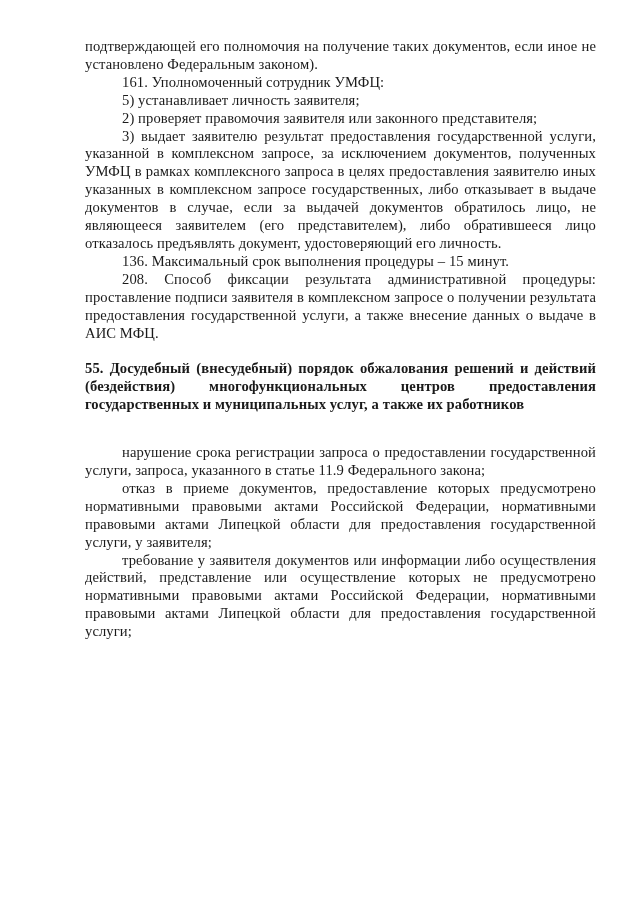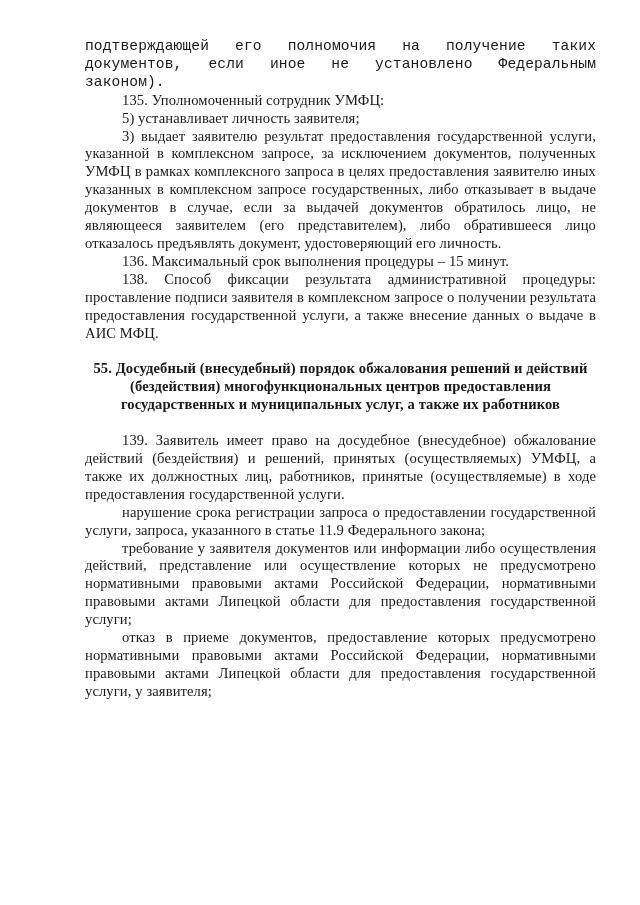--- a/index.html
+++ b/index.html
@@ -26,39 +26,37 @@
     font-size: 14.6px;
     line-height: 17.9px;
     text-align: justify;
     letter-spacing: 0.1px;
   }
   .doc p.indent {
     text-indent: 37px;
   }
   .doc p.continuation {
     text-indent: 0;
-    font-family: Liberation Mono, monospace;
   }
   .doc p.heading {
     font-weight: bold;
-    text-align: center;
     text-indent: 0;
-    margin: 18px 0 18px 0;
+    margin: 18px 0 30px 0;
   }
 </style>
 </head>
 <body>
 
 <div class="page">
   <div class="doc">
       <p class="continuation">подтверждающей его полномочия на получение таких документов, если иное не установлено Федеральным законом).</p>
-      <p class="indent">135. Уполномоченный сотрудник УМФЦ:</p>
+      <p class="indent">161. Уполномоченный сотрудник УМФЦ:</p>
       <p class="indent">5) устанавливает личность заявителя;</p>
+      <p class="indent">2) проверяет правомочия заявителя или законного представителя;</p>
       <p class="indent">3) выдает заявителю результат предоставления государственной услуги, указанной в комплексном запросе, за исключением документов, полученных УМФЦ в рамках комплексного запроса в целях предоставления заявителю иных указанных в комплексном запросе государственных, либо отказывает в выдаче документов в случае, если за выдачей документов обратилось лицо, не являющееся заявителем (его представителем), либо обратившееся лицо отказалось предъявлять документ, удостоверяющий его личность.</p>
       <p class="indent">136. Максимальный срок выполнения процедуры – 15 минут.</p>
-      <p class="indent">138. Способ фиксации результата административной процедуры: проставление подписи заявителя в комплексном запросе о получении результата предоставления государственной услуги, а также внесение данных о выдаче в АИС МФЦ.</p>
+      <p class="indent">208. Способ фиксации результата административной процедуры: проставление подписи заявителя в комплексном запросе о получении результата предоставления государственной услуги, а также внесение данных о выдаче в АИС МФЦ.</p>
       <p class="heading">55. Досудебный (внесудебный) порядок обжалования решений и действий (бездействия) многофункциональных центров предоставления государственных и муниципальных услуг, а также их работников</p>
-      <p class="indent">139. Заявитель имеет право на досудебное (внесудебное) обжалование действий (бездействия) и решений, принятых (осуществляемых) УМФЦ, а также их должностных лиц, работников, принятые (осуществляемые) в ходе предоставления государственной услуги.</p>
       <p class="indent">нарушение срока регистрации запроса о предоставлении государственной услуги, запроса, указанного в статье 11.9 Федерального закона;</p>
+      <p class="indent">отказ в приеме документов, предоставление которых предусмотрено нормативными правовыми актами Российской Федерации, нормативными правовыми актами Липецкой области для предоставления государственной услуги, у заявителя;</p>
       <p class="indent">требование у заявителя документов или информации либо осуществления действий, представление или осуществление которых не предусмотрено нормативными правовыми актами Российской Федерации, нормативными правовыми актами Липецкой области для предоставления государственной услуги;</p>
-      <p class="indent">отказ в приеме документов, предоставление которых предусмотрено нормативными правовыми актами Российской Федерации, нормативными правовыми актами Липецкой области для предоставления государственной услуги, у заявителя;</p>
     </div>
 </div>
 
 </body></html>

